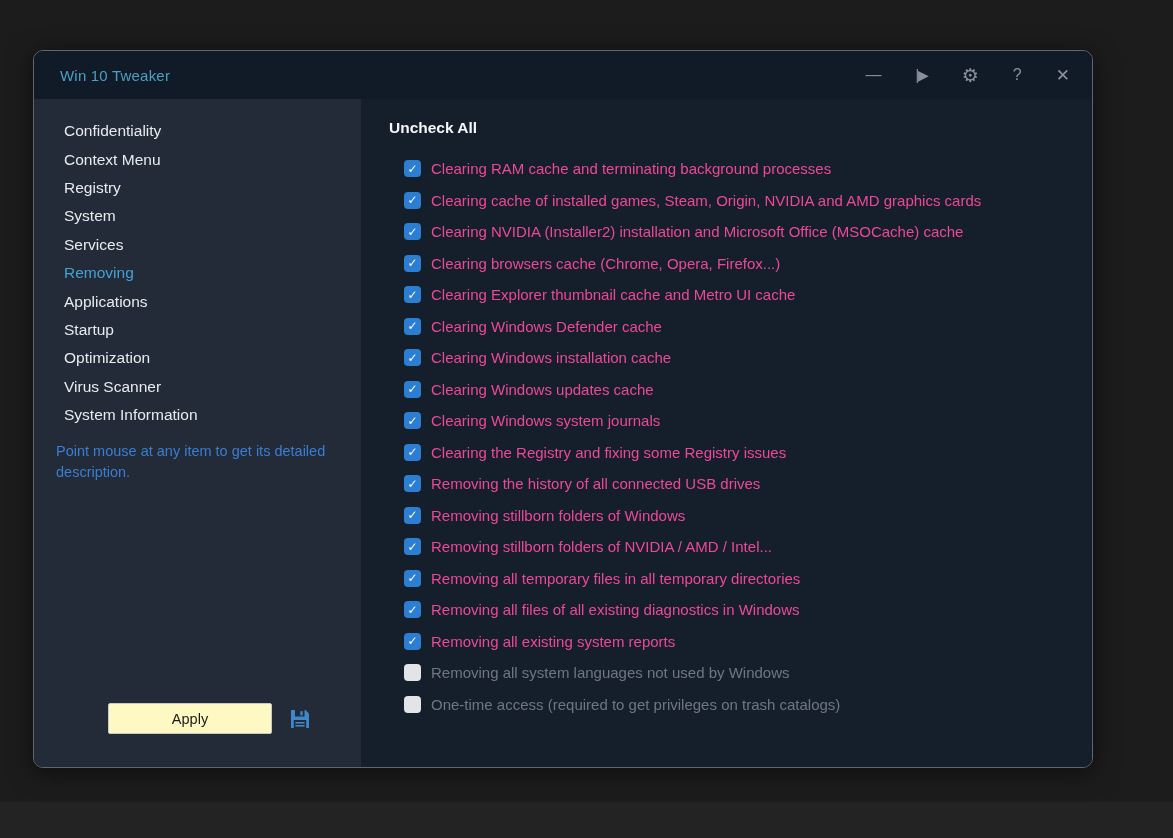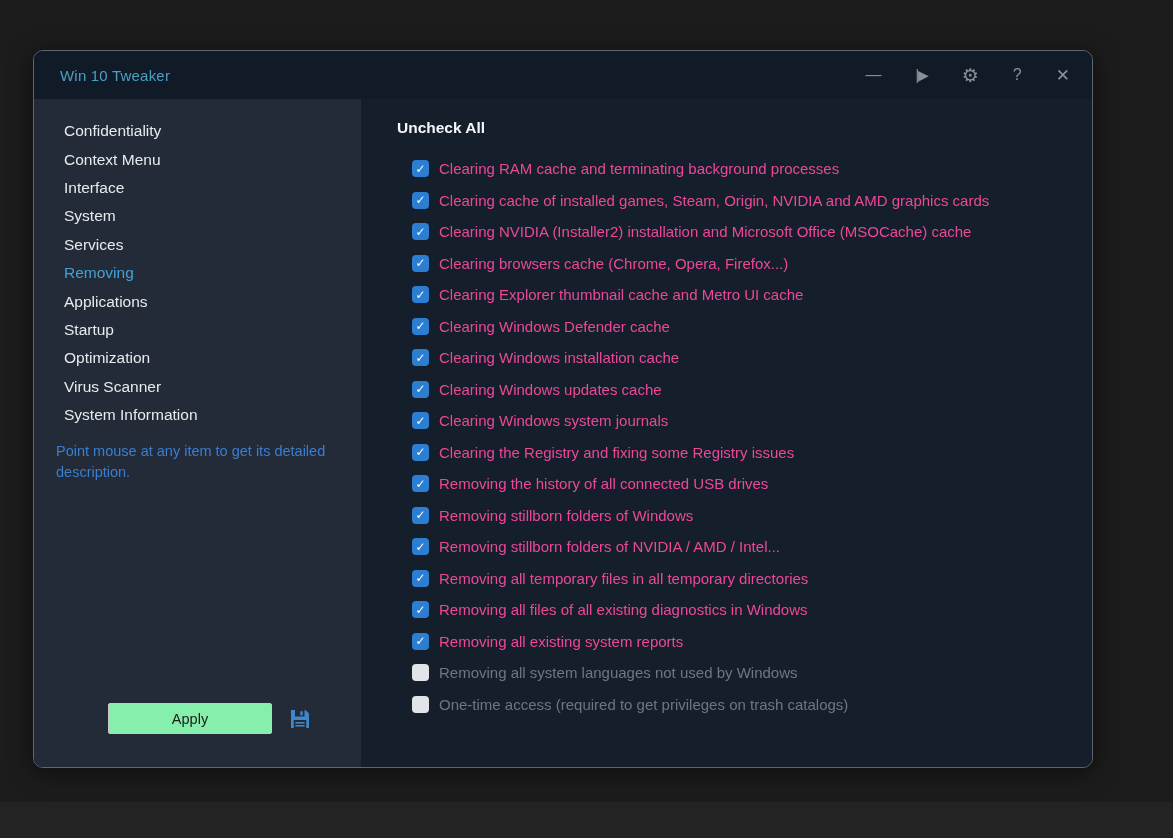--- a/index.html
+++ b/index.html
@@ -35,21 +35,21 @@
   .title { color: #4b9fc2; font-size: 15px; letter-spacing: 0.2px; }
   .controls { margin-left: auto; display: flex; align-items: center; gap: 34px; }
   .ctrl {
     color: #8a909a; font-size: 16px; line-height: 1;
     cursor: default; user-select: none;
   }
   .ctrl.run { font-size: 14px; letter-spacing: -1px; }
   .ctrl.gear { font-size: 19px; }
   .ctrl.close { font-size: 17px; }
 
-  .window-body { flex: 1; display: flex; min-height: 0; gap: 8px; }
+  .window-body { flex: 1; display: flex; min-height: 0; }
 
   .sidebar {
     width: 327px; flex: 0 0 auto;
     background: #222b37;
     display: flex; flex-direction: column;
     padding-top: 18px; box-sizing: border-box;
   }
   .nav-item {
     height: 28.4px; display: flex; align-items: center;
     padding-left: 30px;
@@ -61,21 +61,21 @@
     margin: 12px 26px 0 22px;
     color: #3a7ed2; font-size: 14.5px; line-height: 21px;
   }
   .apply-row {
     margin-top: auto;
     padding: 0 0 33px 74px;
     display: flex; align-items: center; gap: 16px;
   }
   .apply-btn {
     width: 164px; height: 31px;
-    background: #86efac; color: #1b1b1b;
+    background: #fef9c3; color: #1b1b1b;
     border: 1px solid #c8c8c8; border-radius: 2px;
     font-size: 14.5px; font-family: inherit;
     cursor: default;
   }
   .save-wrap { display: flex; align-items: center; }
 
   .main {
     flex: 1; background: #151f2b;
     padding: 20px 20px 0 28px; box-sizing: border-box;
     overflow: hidden;
@@ -122,21 +122,21 @@
 
   <div class="window-body">
 
     <div class="sidebar">
       <nav class="nav">
 
           <div class="nav-item">Confidentiality</div>
 
           <div class="nav-item">Context Menu</div>
 
-          <div class="nav-item">Interface</div>
+          <div class="nav-item">Registry</div>
 
           <div class="nav-item">System</div>
 
           <div class="nav-item">Services</div>
 
           <div class="nav-item active">Removing</div>
 
           <div class="nav-item">Applications</div>
 
           <div class="nav-item">Startup</div>

